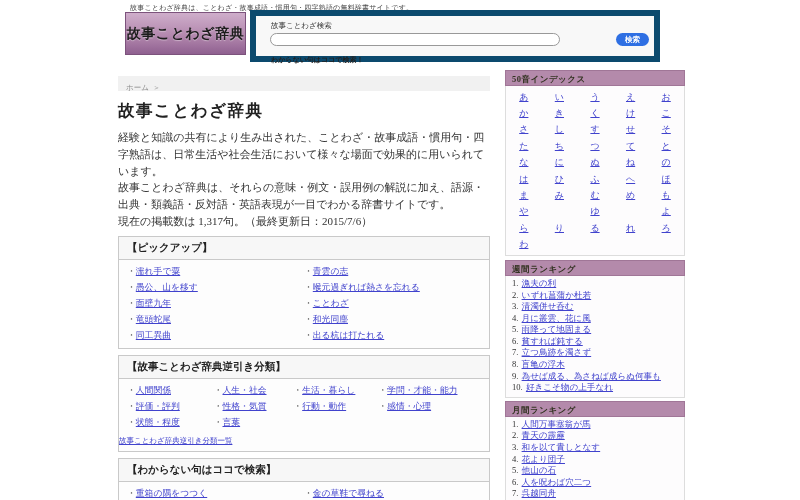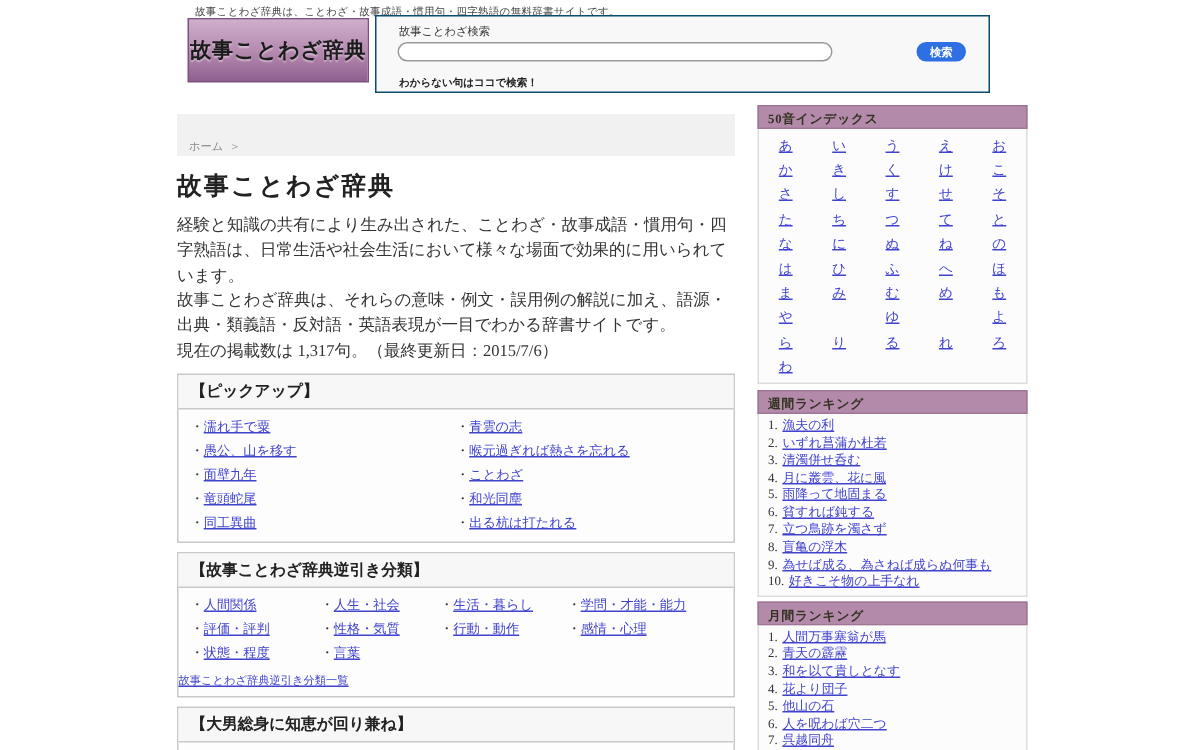--- a/index.html
+++ b/index.html
@@ -11,34 +11,34 @@
   a{color:var(--link);text-decoration:underline;cursor:pointer;}
 
   
   .tagline{position:absolute;left:130px;top:3px;font-size:7px;color:#444;letter-spacing:.2px;text-align:right;}
   .logo{position:absolute;left:125px;top:12px;width:121px;height:43px;
         background:linear-gradient(#cfaecb 0%,#b388ae 55%,#8f6090 100%);
         border:1px solid #7c527c;color:#1c1c1c;font-weight:bold;font-size:14px;
         display:flex;align-items:center;justify-content:center;letter-spacing:.5px;
         text-shadow:0 1px 1px rgba(255,255,255,.4);}
   .search-panel{position:absolute;left:250px;top:10px;width:410px;height:52px;
-        background:#f8f8f8;border:1px solid #0c4a6e;}
+        background:#f8f8f8;border:6px solid #0c4a6e;}
   .search-label{position:absolute;left:15px;top:5px;font-size:7.5px;color:#333;}
   .search-input{position:absolute;left:14px;top:17px;width:290px;height:13px;
         border:1px solid #999;border-radius:7px;background:#fff;font-size:8px;padding:0 6px;
         font-family:"Liberation Sans","DejaVu Sans",sans-serif;}
   .search-button{position:absolute;left:314px;top:17px;height:13px;padding:0 9px;
         background:var(--btn);color:#fff;border:none;border-radius:8px;font-size:7.5px;
         font-family:"Liberation Sans","DejaVu Sans",sans-serif;font-weight:bold;cursor:pointer;line-height:13px;margin-left:46px;}
   .search-hint{position:absolute;left:15px;top:39px;font-size:7px;font-weight:bold;color:#222;
         font-family:"Liberation Sans","DejaVu Sans",sans-serif;}
 
   
   .main-col{position:absolute;left:118px;top:76px;width:372px;}
-  .breadcrumb{height:15px;line-height:15px;background:#f1f1f1;padding:14px 8px;font-size:7.5px;color:#999;}
+  .breadcrumb{height:15px;line-height:15px;background:#f1f1f1;padding:4px 8px;font-size:7.5px;color:#999;}
   .breadcrumb a{color:#888;text-decoration:none;margin-right:4px;}
   h1.page-title{margin-top:9px;font-size:16.5px;letter-spacing:1.5px;color:#222;}
   .intro{margin-top:7px;font-size:11px;line-height:16.8px;color:#333;}
   .section{margin-top:6px;border:1px solid #c9c9c9;background:#fdfdfd;}
   .section-header{padding:4px 8px;font-size:10.5px;font-weight:bold;color:#222;
         border-bottom:1px solid #c9c9c9;background:#f7f7f7;}
   .section-body{padding:3px 8px 5px 8px;display:flex;}
   .link-col{list-style:none;}
   .link-col li{line-height:16px;font-size:8.8px;white-space:nowrap;}
   .link-col li::before{content:"・";color:#333;}
@@ -127,21 +127,21 @@
         <li><a>学問・才能・能力</a></li>
         <li><a>感情・心理</a></li>
       </ul>
     </div>
     <div class="more-link-row">
       <a>故事ことわざ辞典逆引き分類一覧</a>
     </div>
   </div>
 
   <div class="section">
-    <div class="section-header">【大男総身に知恵が回り兼ね】</div>
+    <div class="section-header">【わからない句はココで検索】</div>
     <div class="section-body">
       <ul class="link-col upd-col">
         <li><a>重箱の隅をつつく</a></li>
         <li><a>猿に烏帽子</a></li>
 
       </ul>
       <ul class="link-col upd-col">
         <li><a>金の草鞋で尋ねる</a></li>
         <li><a>大男総身に知恵が回り兼ね</a></li>
 

